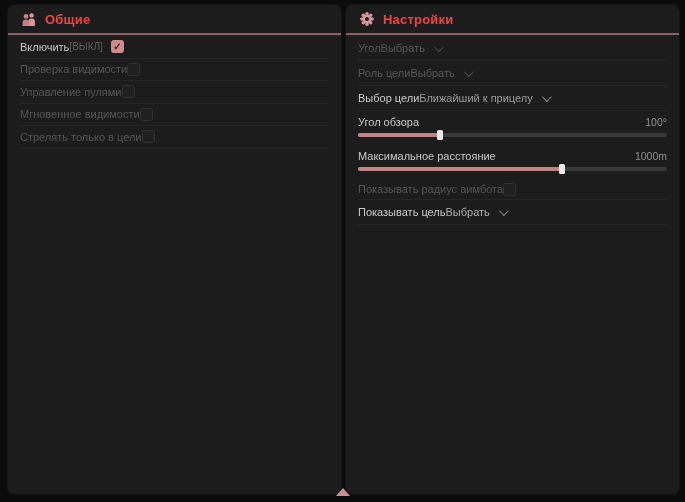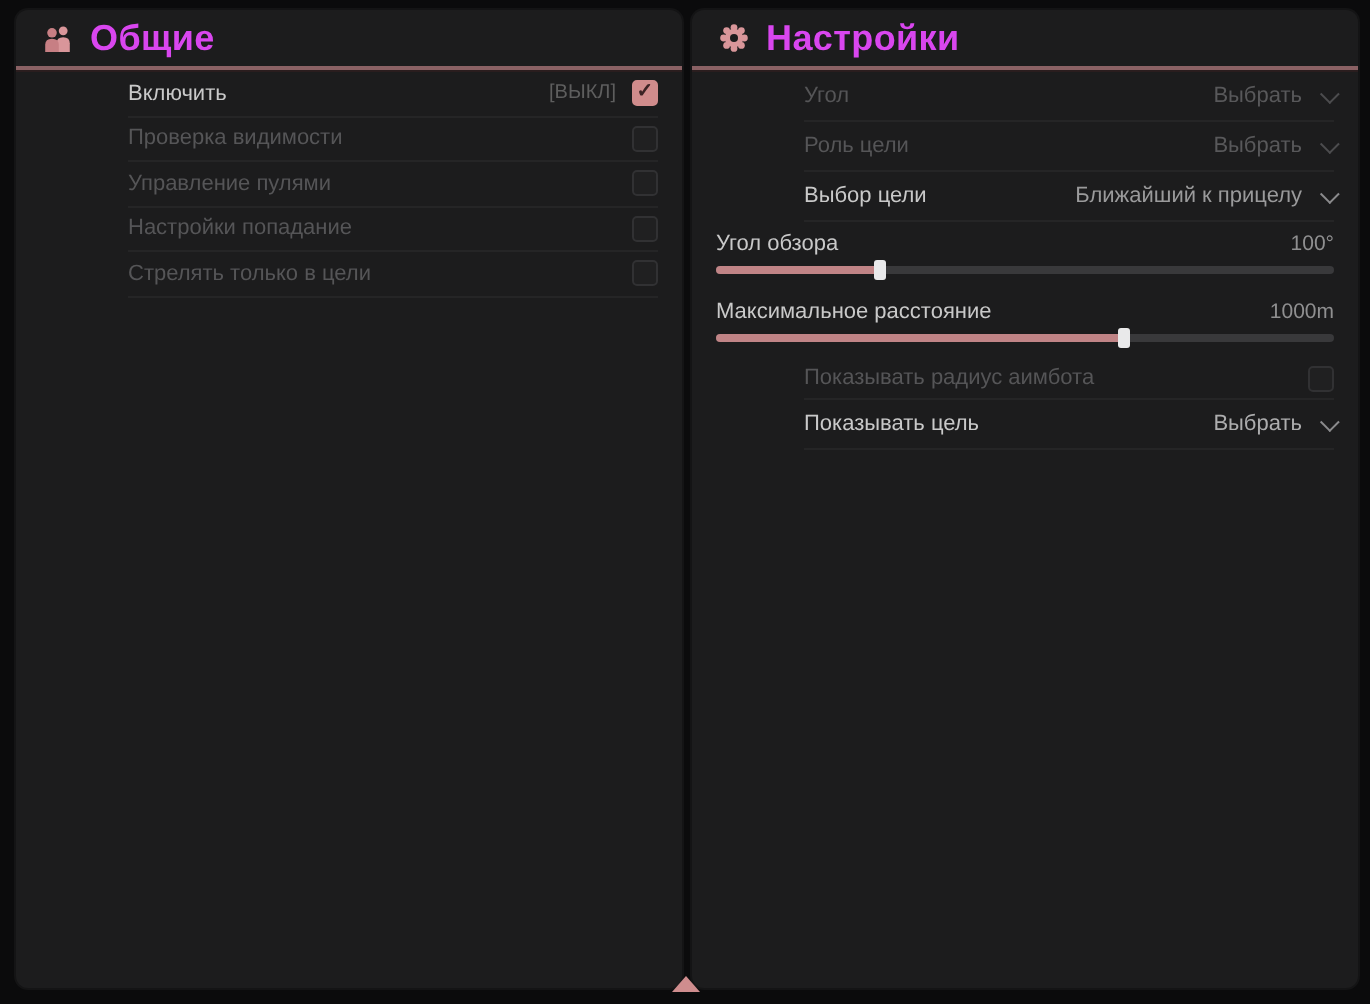--- a/index.html
+++ b/index.html
@@ -24,39 +24,37 @@
   .panel-right { left:346px; }
 
   .panel-header {
     height:28px;
     display:flex;
     align-items:center;
     gap:8px;
     padding:0 12px;
   }
   .panel-header .title {
-    font-size:18px;
+    font-size:13px;
     font-weight:700;
-    color:#d946ef;
+    color:#ef4444;
     letter-spacing:.2px;
   }
   .header-divider {
     height:3px;
     background:#8a6164;
     border-bottom:1px solid #2a1d1e;
   }
 
   .rows { padding:0 12px; }
 
   .row {
     display:flex;
     align-items:center;
-    justify-content:space-between;
     border-bottom:1px solid rgba(255,255,255,0.045);
-    margin-left:44px;
   }
   .row-sm { height:22.5px; }
   .row-md { height:25px; }
   .row-chk { height:21px; }
 
   .lbl { font-size:11px; color:#c9c9c9; }
   .lbl.dim { color:#555557; }
 
   .right-side { display:flex; align-items:center; gap:8px; }
 
@@ -175,21 +173,21 @@
       <span class="lbl dim">Проверка видимости</span>
       <span class="checkbox dim"></span>
     </div>
 
     <div class="row row-sm">
       <span class="lbl dim">Управление пулями</span>
       <span class="checkbox dim"></span>
     </div>
 
     <div class="row row-sm">
-      <span class="lbl dim">Настройки попадание</span>
+      <span class="lbl dim">Мгновенное видимости</span>
       <span class="checkbox dim"></span>
     </div>
 
 
     <div class="row row-sm">
       <span class="lbl dim">Стрелять только в цели</span>
       <span class="checkbox dim"></span>
     </div>
   </div>
 </div>

